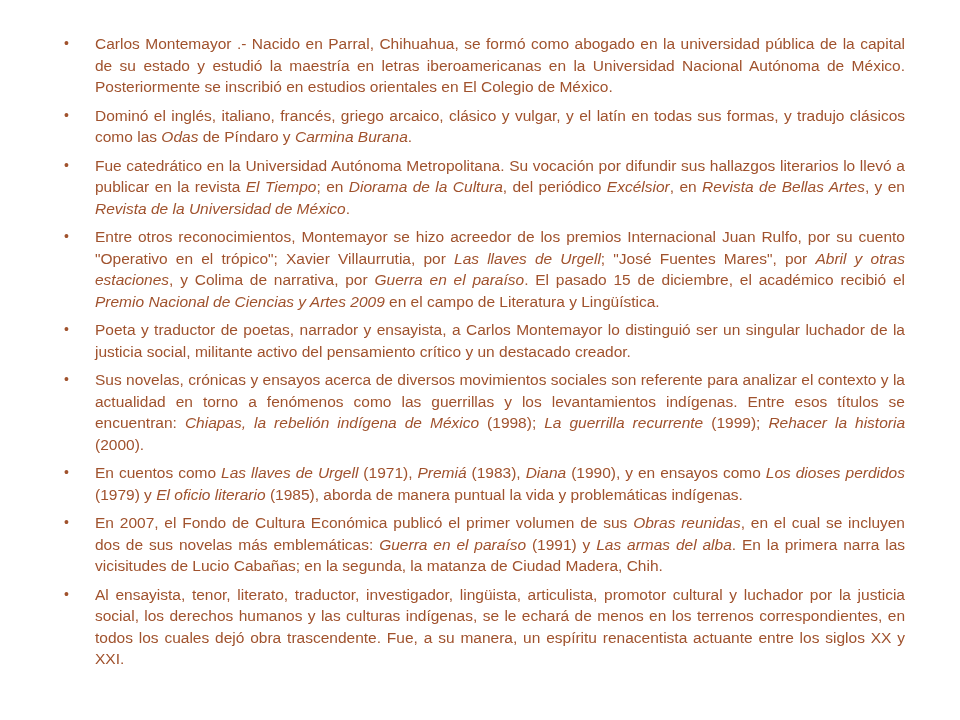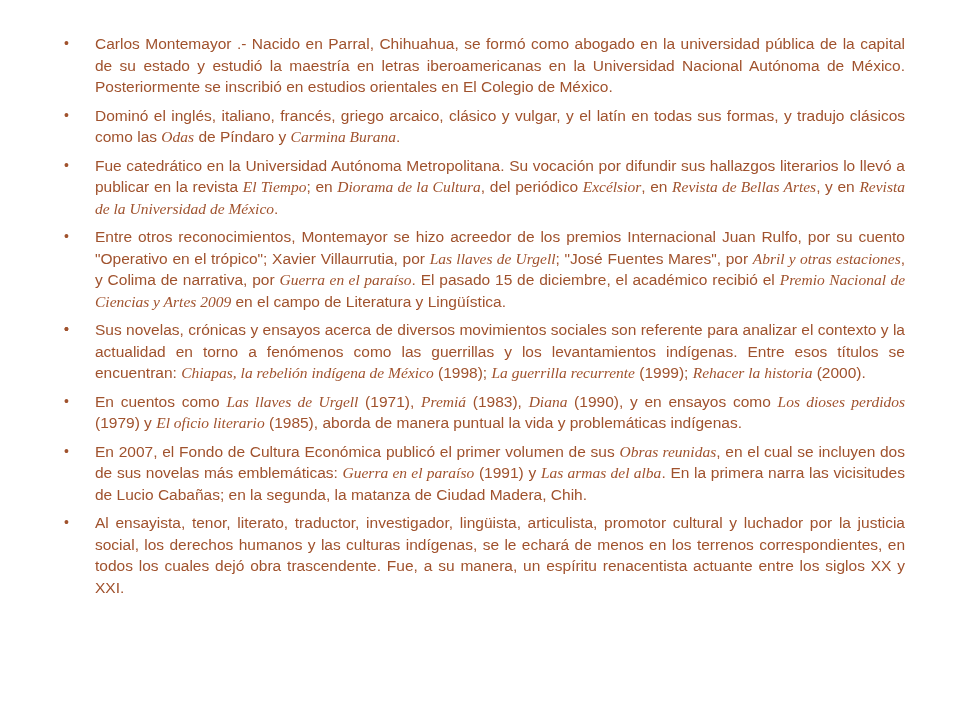--- a/index.html
+++ b/index.html
@@ -33,30 +33,30 @@
   }
   .bullet-item .marker {
     position: absolute;
     left: -31px;
     top: 0px;
     font-size: 14px;
     text-align: left;
   }
   .seg-regular { font-style: normal; font-weight: normal; }
   .seg-bold    { font-weight: normal; }
-  .seg-italic  { font-style: italic; font-family: Liberation Serif, serif; }
+  .seg-italic  { font-style: italic; }
 </style>
 </head>
 <body>
 
 <main class="slide">
   <div class="bullet-list" id="bullet-list" style="color: rgb(160, 82, 45);">
       <div class="bullet-item"><span class="marker">•</span><span class="seg-bold">Carlos Montemayor </span><span class="seg-regular">.- Nacido en Parral, Chihuahua, se formó como abogado en la universidad pública de la capital de su estado y estudió la maestría en letras iberoamericanas en la Universidad Nacional Autónoma de México. Posteriormente se inscribió en estudios orientales en El Colegio de México.</span></div>
       <div class="bullet-item"><span class="marker">•</span><span class="seg-regular">Dominó el inglés, italiano, francés, griego arcaico, clásico y vulgar, y el latín en todas sus formas, y tradujo clásicos como las </span><span class="seg-italic">Odas</span><span class="seg-regular"> de </span><span class="seg-bold">Píndaro</span><span class="seg-regular"> y </span><span class="seg-italic">Carmina Burana</span><span class="seg-regular">.</span></div>
       <div class="bullet-item"><span class="marker">•</span><span class="seg-regular">Fue catedrático en la Universidad Autónoma Metropolitana. Su vocación por difundir sus hallazgos literarios lo llevó a publicar en la revista </span><span class="seg-italic">El Tiempo</span><span class="seg-regular">; en </span><span class="seg-italic">Diorama de la Cultura</span><span class="seg-regular">, del periódico </span><span class="seg-italic">Excélsior</span><span class="seg-regular">, en </span><span class="seg-italic">Revista de Bellas Artes</span><span class="seg-regular">, y en </span><span class="seg-italic">Revista de la Universidad de México</span><span class="seg-regular">.</span></div>
       <div class="bullet-item"><span class="marker">•</span><span class="seg-regular">Entre otros reconocimientos, Montemayor se hizo acreedor de los premios Internacional Juan Rulfo, por su cuento "Operativo en el trópico"; Xavier Villaurrutia, por </span><span class="seg-italic">Las llaves de Urgell</span><span class="seg-regular">; "José Fuentes Mares", por </span><span class="seg-italic">Abril y otras estaciones</span><span class="seg-regular">, y Colima de narrativa, por </span><span class="seg-italic">Guerra en el paraíso</span><span class="seg-regular">. El pasado 15 de diciembre, el académico recibió el </span><span class="seg-italic">Premio Nacional de Ciencias y Artes 2009</span><span class="seg-regular"> en el campo de Literatura y Lingüística.</span></div>
-      <div class="bullet-item"><span class="marker">•</span></div>
+      <div class="bullet-item"><span class="marker">•</span><span class="seg-regular">Poeta y traductor de poetas, narrador y ensayista, a Carlos Montemayor lo distinguió ser un singular luchador de la justicia social, militante activo del pensamiento crítico y un destacado creador.</span></div>
       <div class="bullet-item"><span class="marker">•</span><span class="seg-regular">Sus novelas, crónicas y ensayos acerca de diversos movimientos sociales son referente para analizar el contexto y la actualidad en torno a fenómenos como las guerrillas y los levantamientos indígenas. Entre esos títulos se encuentran: </span><span class="seg-italic">Chiapas, la rebelión indígena de México</span><span class="seg-regular"> (1998); </span><span class="seg-italic">La guerrilla recurrente</span><span class="seg-regular"> (1999); </span><span class="seg-italic">Rehacer la historia</span><span class="seg-regular"> (2000).</span></div>
       <div class="bullet-item"><span class="marker">•</span><span class="seg-regular">En cuentos como </span><span class="seg-italic">Las llaves de Urgell</span><span class="seg-regular"> (1971), </span><span class="seg-italic">Premiá</span><span class="seg-regular"> (1983), </span><span class="seg-italic">Diana</span><span class="seg-regular"> (1990), y en ensayos como </span><span class="seg-italic">Los dioses perdidos</span><span class="seg-regular"> (1979) y </span><span class="seg-italic">El oficio literario</span><span class="seg-regular"> (1985), aborda de manera puntual la vida y problemáticas indígenas.</span></div>
       <div class="bullet-item"><span class="marker">•</span><span class="seg-regular">En 2007, el Fondo de Cultura Económica publicó el primer volumen de sus </span><span class="seg-italic">Obras reunidas</span><span class="seg-regular">, en el cual se incluyen dos de sus novelas más emblemáticas: </span><span class="seg-italic">Guerra en el paraíso</span><span class="seg-regular"> (1991) y </span><span class="seg-italic">Las armas del alba</span><span class="seg-regular">. En la primera narra las vicisitudes de Lucio Cabañas; en la segunda, la matanza de Ciudad Madera, Chih.</span></div>
       <div class="bullet-item"><span class="marker">•</span><span class="seg-regular">Al ensayista, tenor, literato, traductor, investigador, lingüista, articulista, promotor cultural y luchador por la justicia social, los derechos humanos y las culturas indígenas, se le echará de menos en los terrenos correspondientes, en todos los cuales dejó obra trascendente. Fue, a su manera, un espíritu renacentista actuante entre los siglos XX y XXI.</span></div>
     </div>
 </main>
 
 </body></html>

